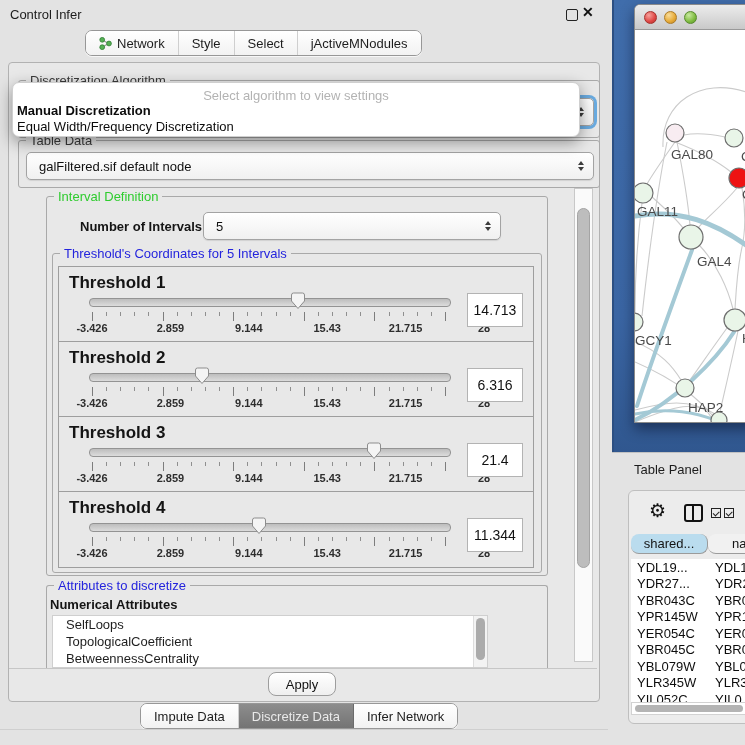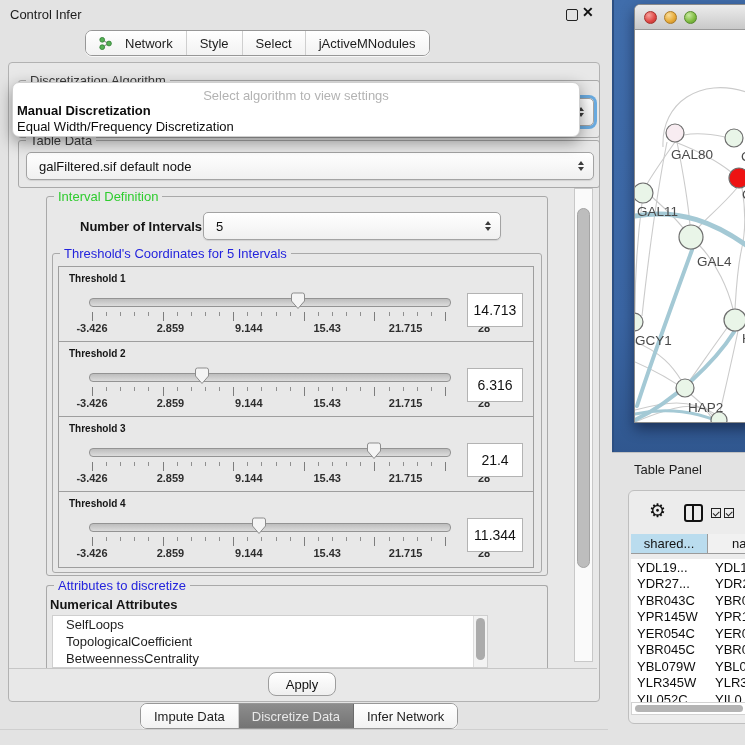--- a/index.html
+++ b/index.html
@@ -8,21 +8,21 @@
         -webkit-font-smoothing:antialiased;}
   .abs{position:absolute;}
 
   
   #cp-title{left:10px;top:7px;font-size:13px;color:#1c1c1c;}
   #float-ico{left:566px;top:9px;width:10px;height:10px;border:1.5px solid #222;border-radius:2px;}
   #close-ico{left:582px;top:4px;font-size:14px;font-weight:bold;color:#111;}
 
   .seg{display:flex;align-items:stretch;background:#fdfdfd;border:1px solid #979797;border-radius:7px;
        overflow:hidden;box-shadow:0 1px 0 rgba(255,255,255,.7);height:24px;}
-  .seg .item{display:flex;align-items:center;gap:13px;padding:0 13px;font-size:13px;color:#1d1d1d;
+  .seg .item{display:flex;align-items:center;gap:5px;padding:0 13px;font-size:13px;color:#1d1d1d;
        border-right:1px solid #cfcfcf;background:linear-gradient(#ffffff,#f2f2f2);}
   .seg .item:last-child{border-right:none;}
   .seg .item.sel{background:linear-gradient(#8d8d8d,#747474);color:#e9e9e9;border-right-color:#6b6b6b;}
   #top-tabs{left:85px;top:30px;}
   #bottom-tabs{left:140px;top:703px;}
 
   #frame{left:8px;top:62px;width:590px;height:638px;border:1px solid #b2b2b2;border-radius:4px;background:#e8e8e8;}
   #bottom-line{left:0;top:729px;width:608px;border-top:1px solid #cfcfcf;}
 
   
@@ -41,21 +41,21 @@
 
   
   #algo-popup{left:12px;top:82px;width:566px;height:53px;background:#fff;border:1px solid #cfcfcf;
       border-radius:7px;box-shadow:0 5px 16px rgba(0,0,0,.40);z-index:50;}
   #algo-popup .ph{position:absolute;top:5px;left:0;width:100%;text-align:center;color:#b3b3b3;}
   #algo-popup .opt{position:absolute;left:3px;right:3px;height:16px;padding-left:1px;color:#0c0c0c;white-space:nowrap;overflow:hidden;}
   #algo-popup .opt.b{font-weight:bold;}
 
   
   .tcard{left:58px;width:474px;height:75px;background:#e8e8e8;border:1px solid #9e9e9e;}
-  .tlabel{position:absolute;left:10px;top:6px;font-weight:bold;font-size:10px;color:#141414;}
+  .tlabel{position:absolute;left:10px;top:6px;font-weight:bold;font-size:17px;color:#141414;}
   .track{position:absolute;left:30px;top:31px;width:360px;height:7px;border-radius:4px;
          background:linear-gradient(#bdbdbd,#dcdcdc);border:1px solid #939393;}
   .thumb{position:absolute;top:-7px;transform:translateX(-50%);width:15px;height:18px;z-index:4;}
   .ticks{position:absolute;left:33px;top:45px;width:354px;height:9px;
      background-image:
        repeating-linear-gradient(90deg,#7d7d7d 0 1px,transparent 1px 70.6px),
        repeating-linear-gradient(90deg,#8f8f8f 0 1px,transparent 1px 14.12px);
      background-size:100% 9px,100% 4px;background-repeat:no-repeat;}
   .tick-labels{position:absolute;left:33px;top:55px;width:354px;height:13px;padding-left:38px;}
   .tick-labels span{position:absolute;top:0;transform:translateX(-50%);font-size:11px;font-weight:600;color:#2e2e2e;white-space:nowrap;}
@@ -101,21 +101,21 @@
   #tp-title{position:absolute;left:22px;top:9px;font-size:13px;color:#1c1c1c;}
   #tp-card{left:628px;top:490px;width:130px;height:232px;background:#ececec;border:1px solid #bfbfbf;border-radius:6px;}
   #gear{position:absolute;left:20px;top:9px;font-size:19px;color:#111;line-height:22px;}
   #split-ico{position:absolute;left:55px;top:13px;width:15px;height:14px;border:2px solid #111;border-radius:3px;}
   #split-ico:before{content:"";position:absolute;left:6px;top:0;width:2px;height:14px;background:#111;}
   .cbx{position:absolute;top:17px;width:8px;height:8px;border:1.2px solid #222;}
   .cbx:before{content:"";position:absolute;left:1px;top:2px;width:5px;height:2.5px;border-left:1.5px solid #222;border-bottom:1.5px solid #222;transform:rotate(-45deg);}
   #cbx1{left:82px;} #cbx2{left:95px;}
   #tp-table{position:absolute;left:2px;top:43px;width:128px;height:168px;overflow:hidden;}
   #tp-thead{position:absolute;left:0;top:0;height:25px;width:200px;display:flex;}
-  .hc{box-sizing:border-box;height:20px;display:flex;align-items:center;font-size:13px;color:#141414;border-right:1px solid #9b9b9b;border-bottom:1px solid #9b9b9b;background:#f1f1f1;}
+  .hc{box-sizing:border-box;height:20px;display:flex;align-items:center;font-size:13px;color:#141414;border-right:1px solid #9b9b9b;border-bottom:1px solid #9b9b9b;background:#f1f1f1;border-radius:8px;}
   .hc.sel{background:#badcee;justify-content:center;}
   #tp-body{position:absolute;left:0;top:25px;width:200px;height:143px;background:#fff;overflow:hidden;}
   .trow{display:flex;height:16.5px;align-items:center;}
   .trow .c1{width:77px;padding-left:6px;box-sizing:border-box;font-size:13px;color:#0d0d0d;white-space:nowrap;overflow:hidden;}
   .trow .c2{width:110px;padding-left:7px;box-sizing:border-box;font-size:13px;color:#0d0d0d;white-space:nowrap;}
   #tp-hsb{position:absolute;left:2px;top:211px;width:126px;height:11px;background:#fff;border:1px solid #d2d2d2;}
   #tp-hsb .th{position:absolute;left:3px;top:1.5px;width:108px;height:7px;background:#b4b4b4;border-radius:4px;}
 
   .netico{width:13px;height:13px;}
 </style>

